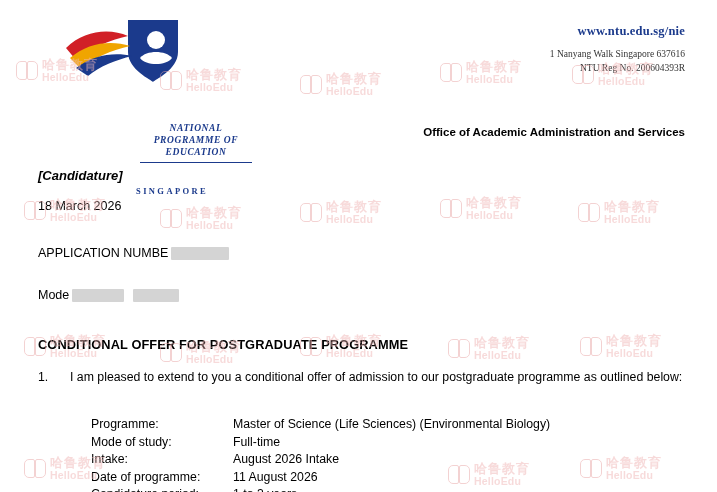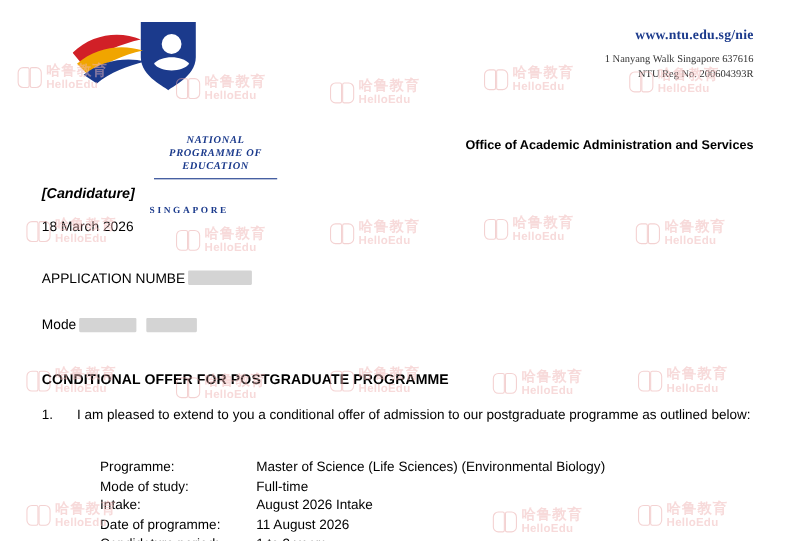--- a/index.html
+++ b/index.html
@@ -129,21 +129,21 @@
     left: 38px;
     top: 199px;
     font-size: 12.5px;
   }
   .appno-row {
     position: absolute;
     left: 38px;
     top: 246px;
     font-size: 12.5px;
     display: flex;
-    align-items: flex-start;
+    align-items: flex-end;
   }
   .salutation-row {
     position: absolute;
     left: 38px;
     top: 288px;
     font-size: 12.5px;
     display: flex;
     align-items: center;
   }
   .redaction {

